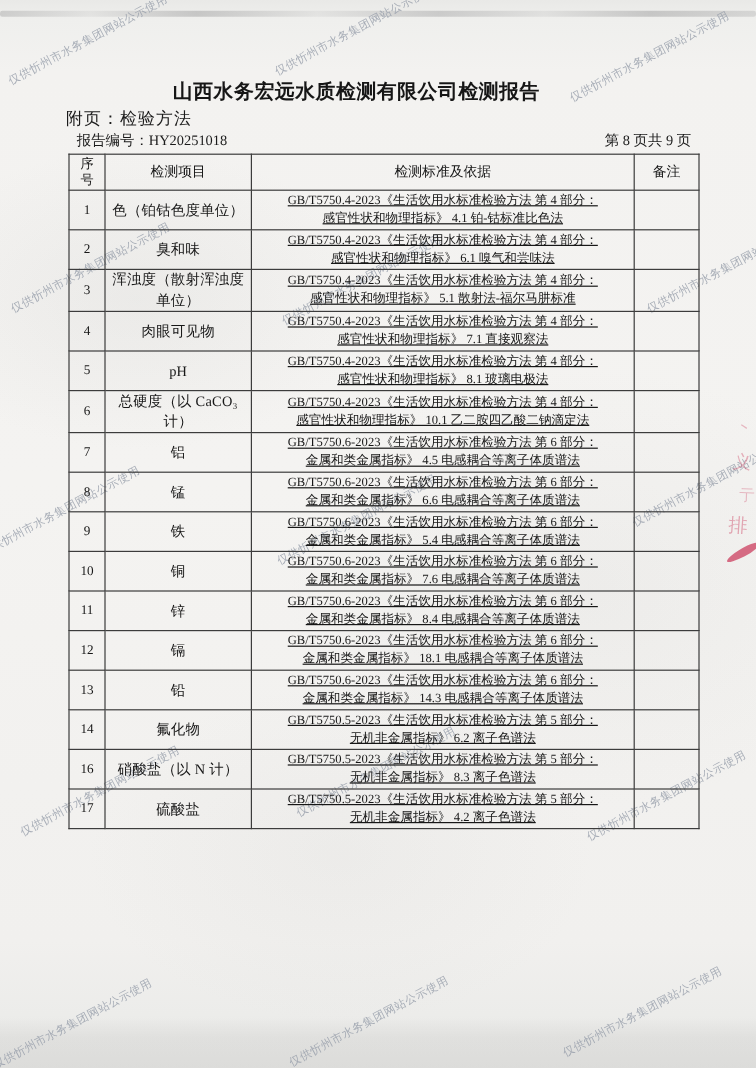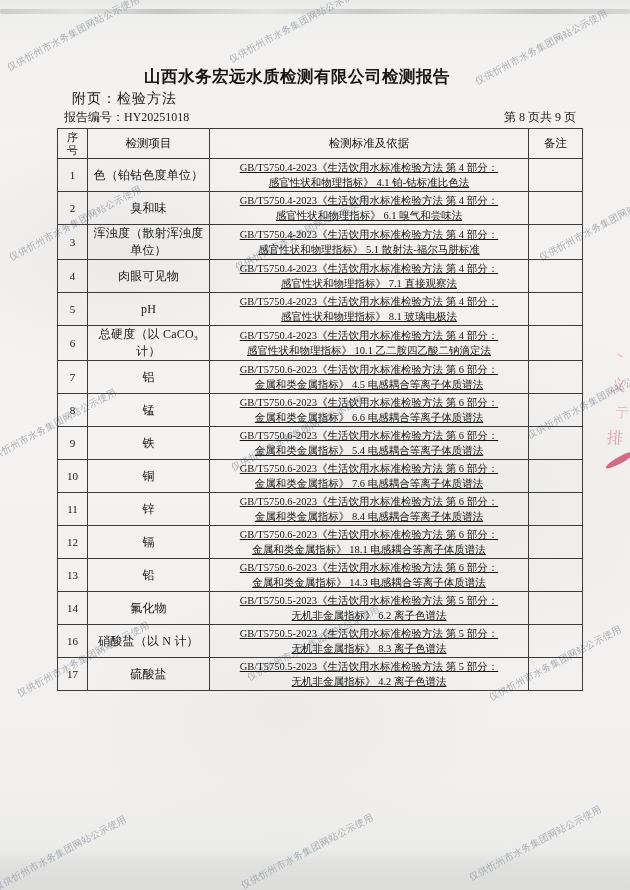--- a/index.html
+++ b/index.html
@@ -40,21 +40,21 @@
   .red-frag { position:absolute; font-family:"Liberation Serif",serif; }
   .red-swoosh {
     position:absolute; border-radius:70% 30% 50% 50%/60% 40% 60% 40%;
   }
   
   .doc { position:absolute; inset:0; z-index:3; color:#1b1b1b; }
   .title {
     position:absolute; top:66px; left:0; width:594px; text-align:center;
     font-size:16.5px; font-weight:bold; letter-spacing:.5px; color:#161616;
   }
-  .subtitle { position:absolute; top:90px; left:72px; font-size:14px; letter-spacing:1px; }
+  .subtitle { position:absolute; top:90px; left:55px; font-size:14px; letter-spacing:1px; }
   .meta-row {
     position:absolute; top:109px; left:64px; width:512px;
     display:flex; justify-content:space-between; font-size:12px;
   }
   table.report {
     position:absolute; top:128px; left:57px;
     border-collapse:collapse; table-layout:fixed;
   }
   table.report td, table.report th {
     border:1px solid #3c3c3c; padding:0; text-align:center; vertical-align:middle;

